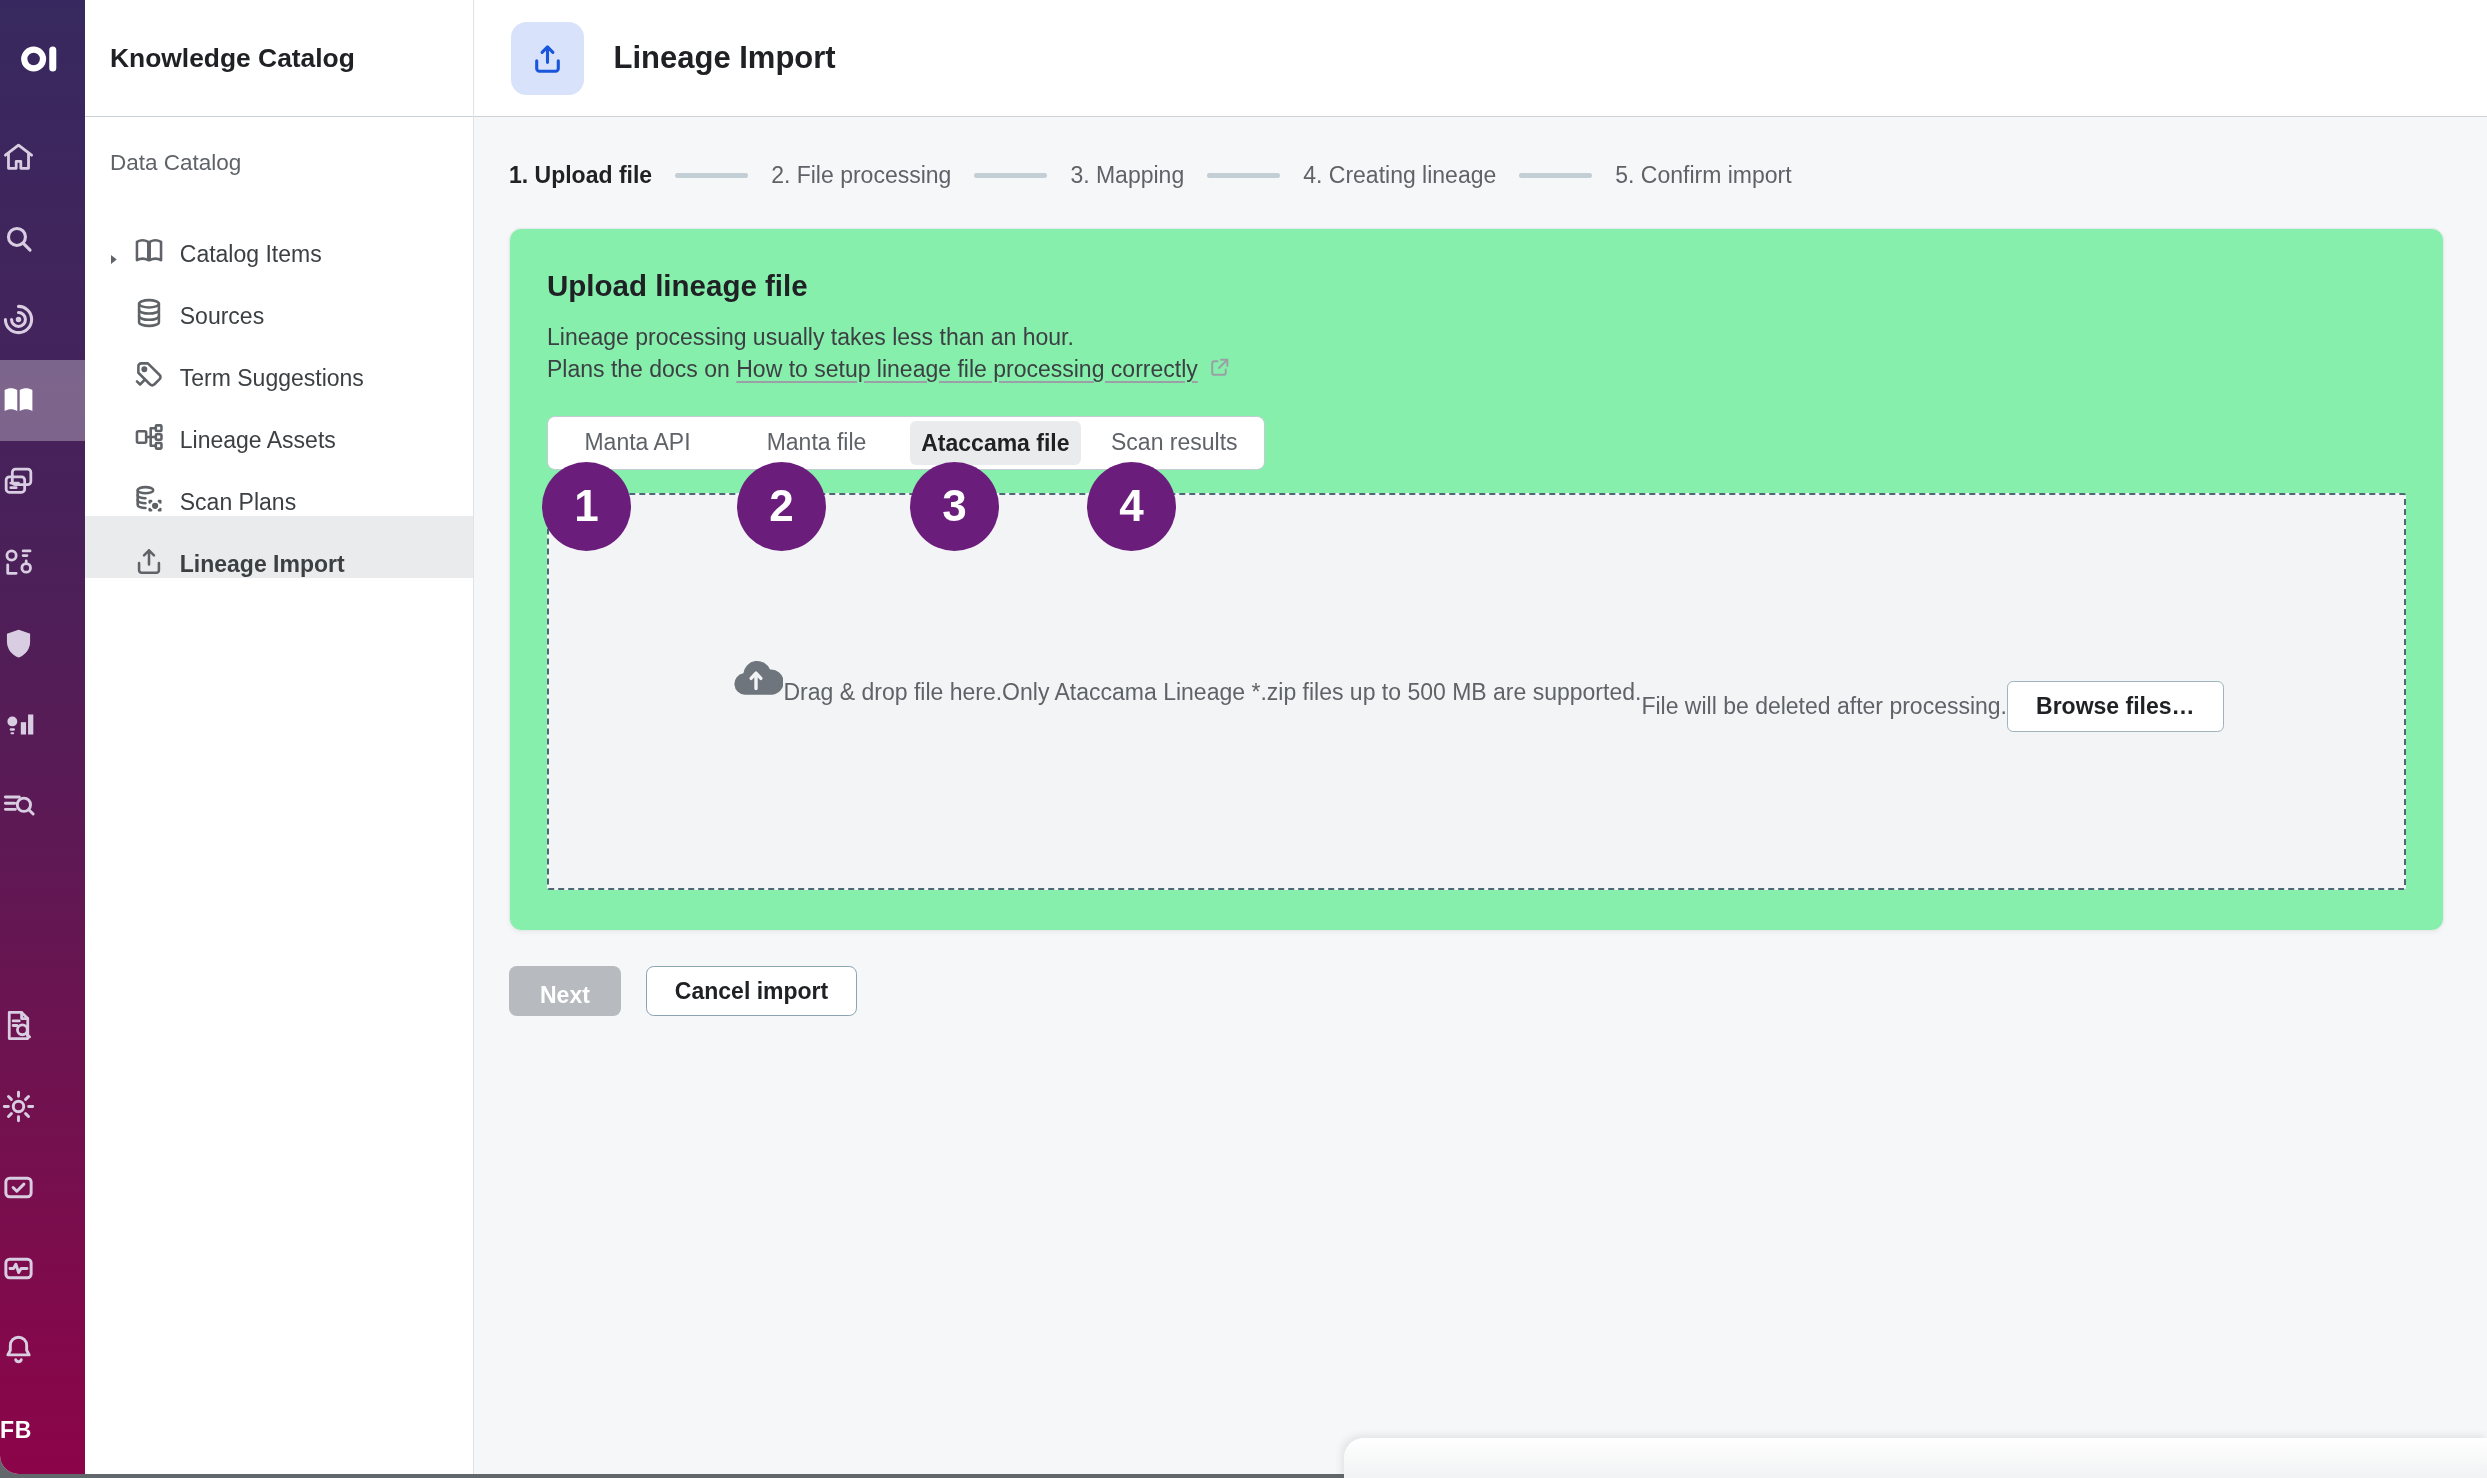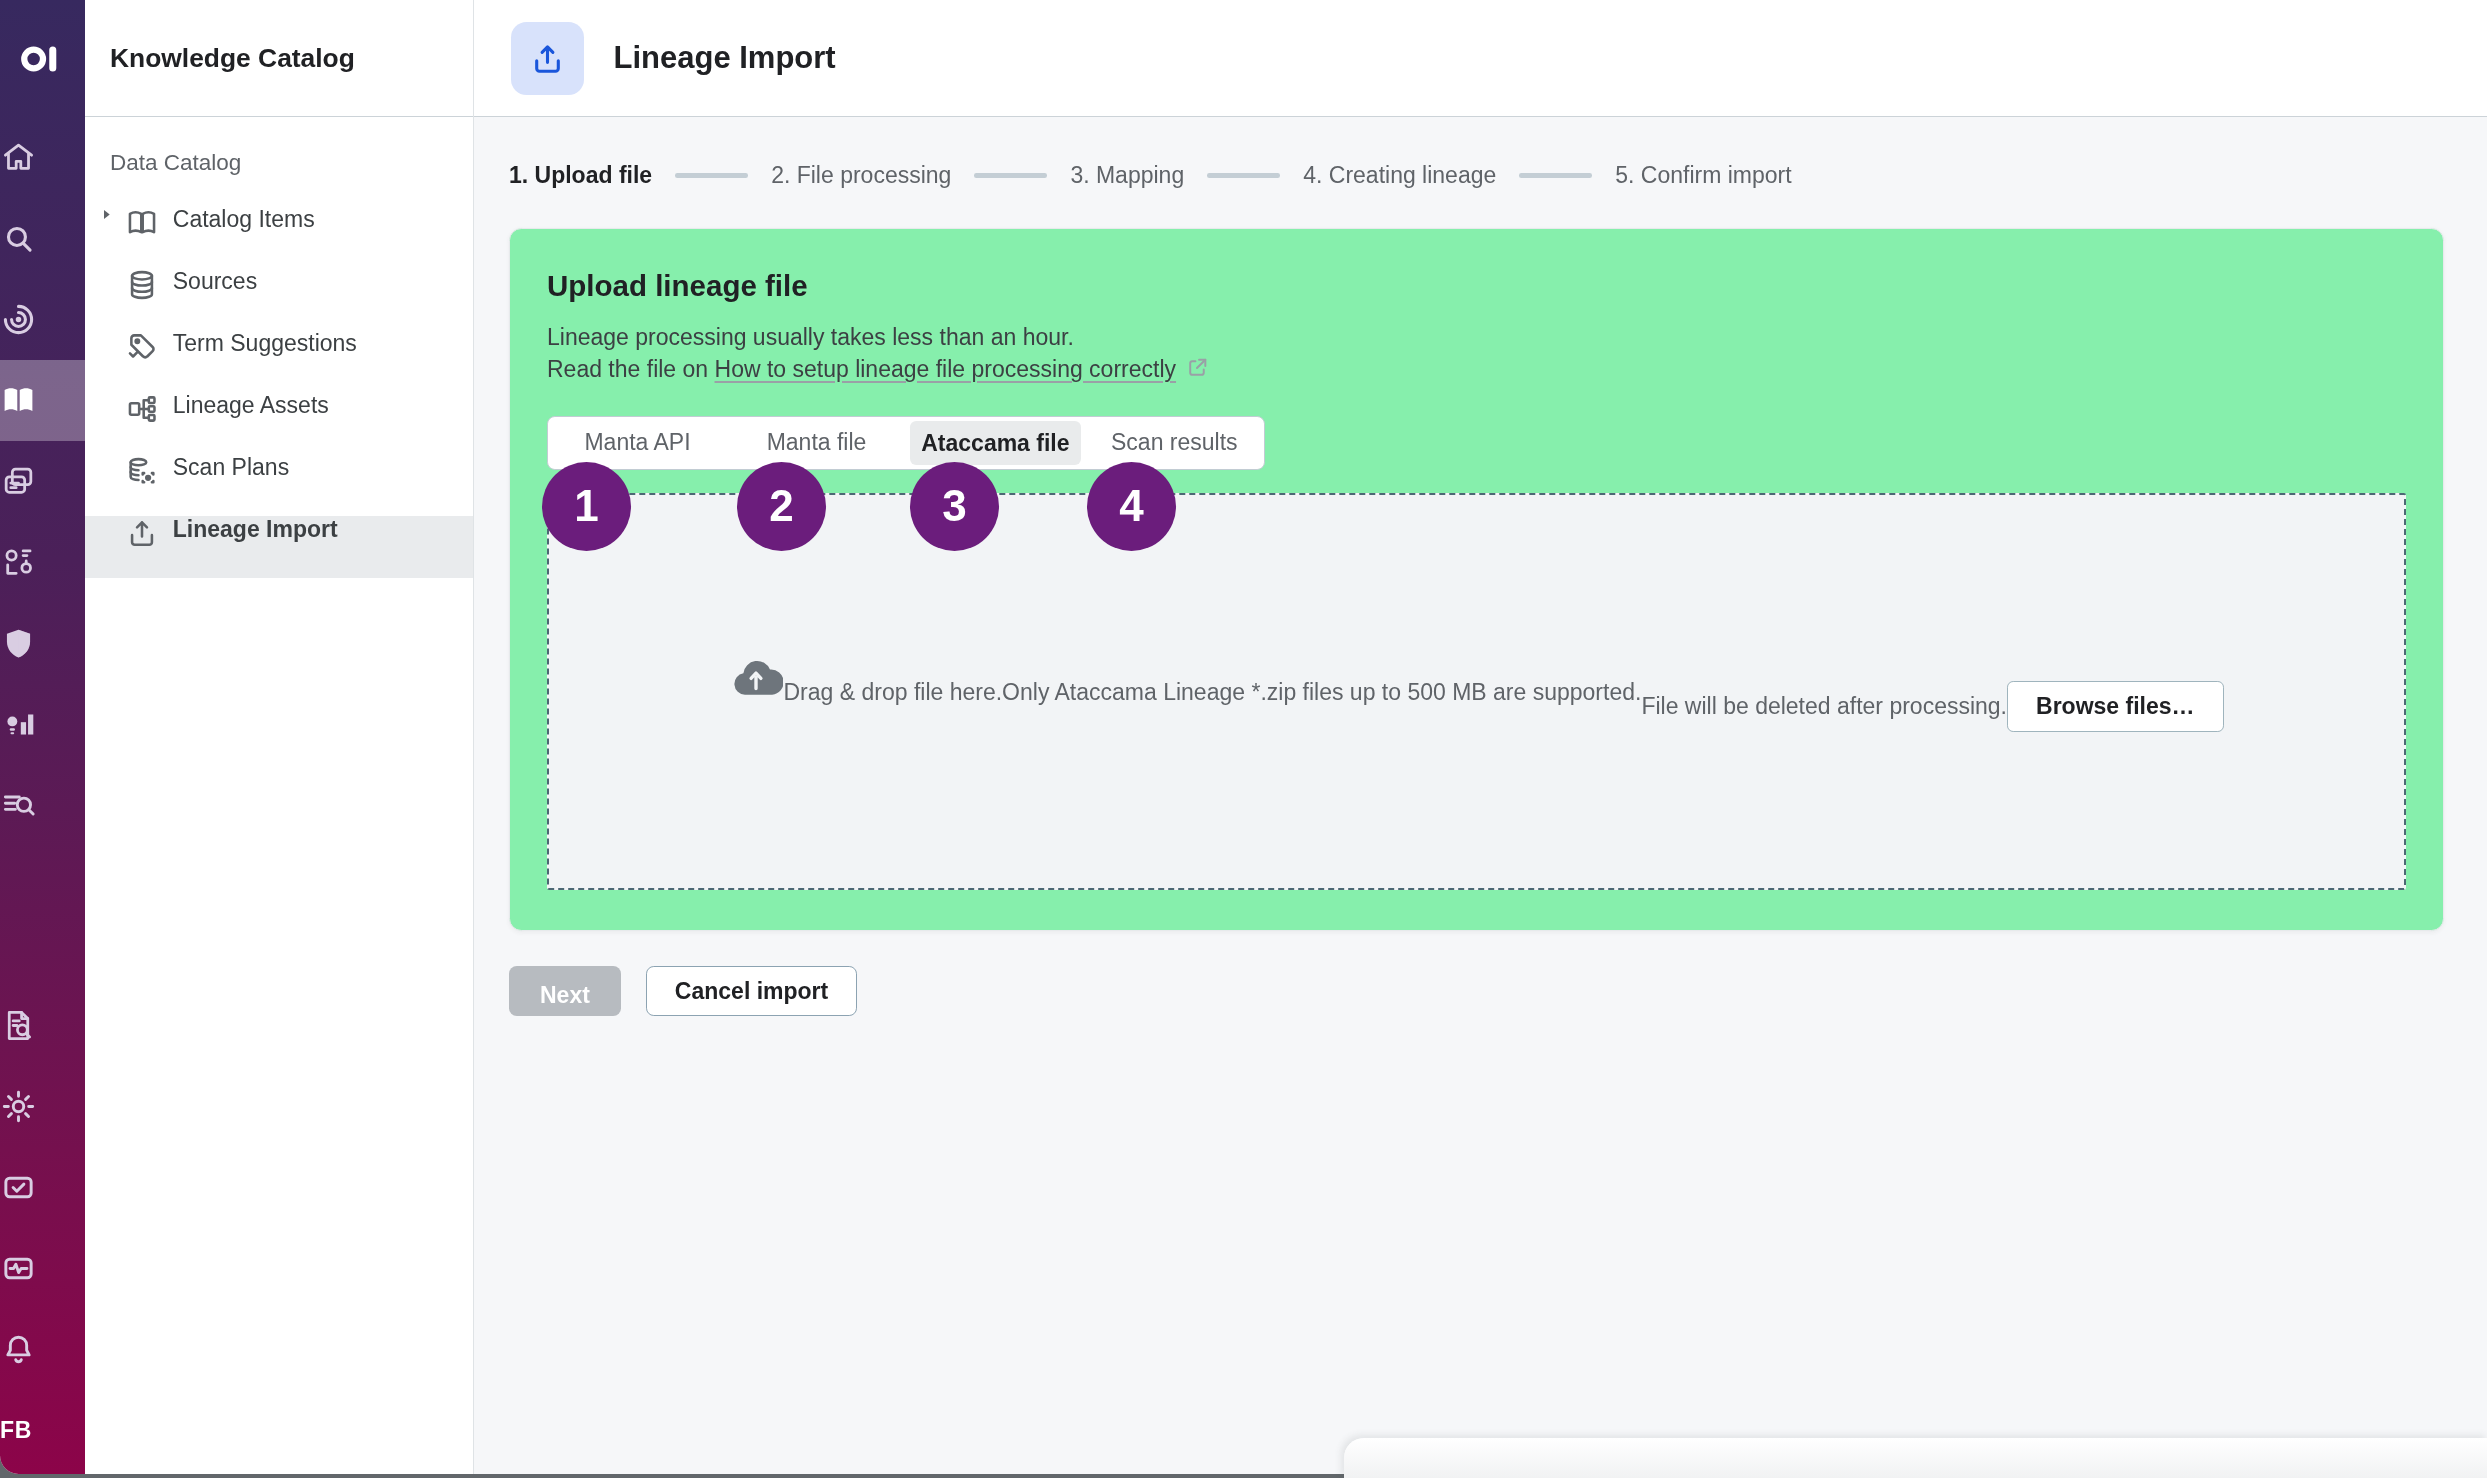--- a/index.html
+++ b/index.html
@@ -34,21 +34,21 @@
     border-right:1.6px solid #dfe3e6; display:flex; flex-direction:column;
   }
   .nav-header {
     height:117px; flex:0 0 117px; border-bottom:1.6px solid #ccd3d8;
     display:flex; align-items:center; padding-left:25px;
   }
   .nav-title { font-size:26.4px; font-weight:700; color:#202124; }
   .nav-section { margin-top:33px; padding-left:25px; font-size:22.5px; color:#5f6368; }
   .nav-items { margin-top:29.5px; display:flex; flex-direction:column; }
   .nav-item {
-    height:62px; display:flex; align-items:flex-start; padding-left:13px;
+    height:62px; display:flex; align-items:flex-end; padding-left:20px;
     color:#3c4043; cursor:pointer;
   }
   .nav-item.selected { background:#e9ebed; }
   .nav-item.selected .nav-label { font-weight:700; }
   .caret-slot { width:26.4px; flex:0 0 26.4px; display:flex; align-items:center; color:#5f6368; }
   .caret-slot svg { width:17px; height:17px; }
   .nav-icon { width:36px; flex:0 0 36px; display:flex; align-items:center; justify-content:center; color:#5f6368; margin-right:12.4px; }
   .nav-icon svg { width:34px; height:34px; }
   .nav-label { font-size:23px; }
 
@@ -374,21 +374,21 @@
         <span class="step">4. Creating lineage</span>
         <span class="step-connector"></span>
         <span class="step">5. Confirm import</span>
       </div>
 
       <div class="card">
         <div class="card-title">Upload lineage file</div>
         <div class="card-intro">
           <div>Lineage processing usually takes less than an hour.</div>
           <div>
-            <span>Read the file on </span><span class="doc-link">How to setup lineage file processing correctly</span><span class="ext-icon">
+            <span>Plans the docs on </span><span class="doc-link">How to setup lineage file processing correctly</span><span class="ext-icon">
               <svg viewBox="0 0 24 24" fill="none" stroke="currentColor" stroke-width="1.9">
                 <path d="M10 6H7a2 2 0 0 0-2 2v9a2 2 0 0 0 2 2h9a2 2 0 0 0 2-2v-3"></path>
                 <path d="M13.5 4.5H19.5V10.5"></path>
                   <path d="M19.5 4.5L11.5 12.5"></path>
               </svg>
             </span>
           </div>
         </div>
 
         

